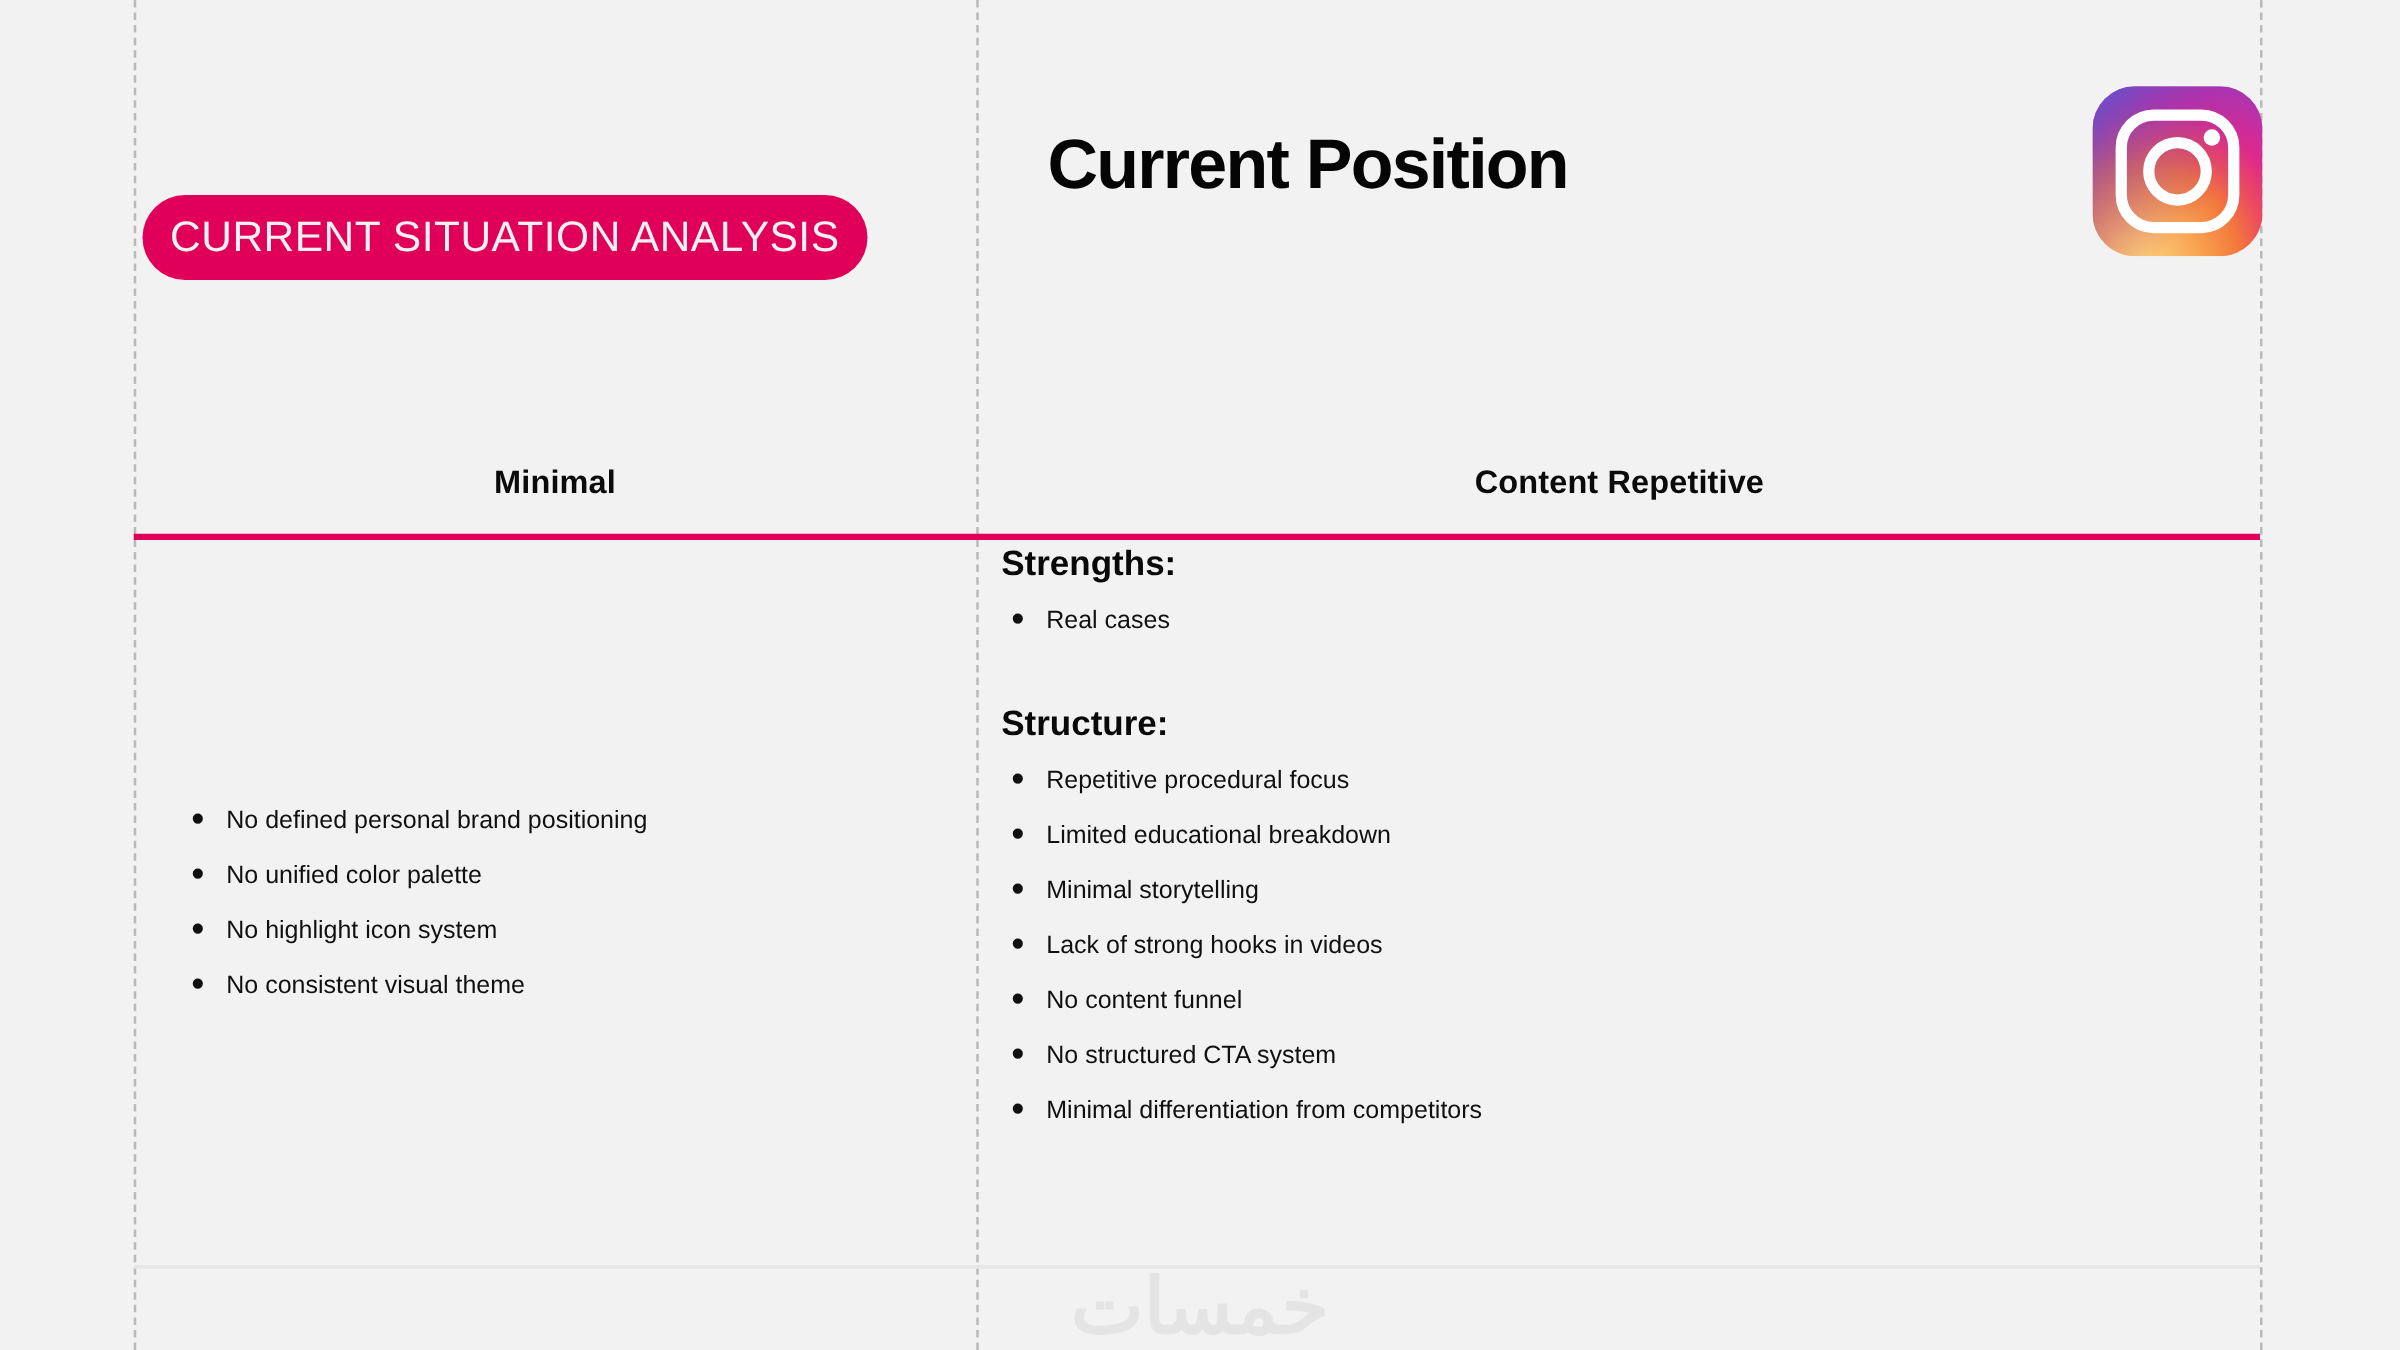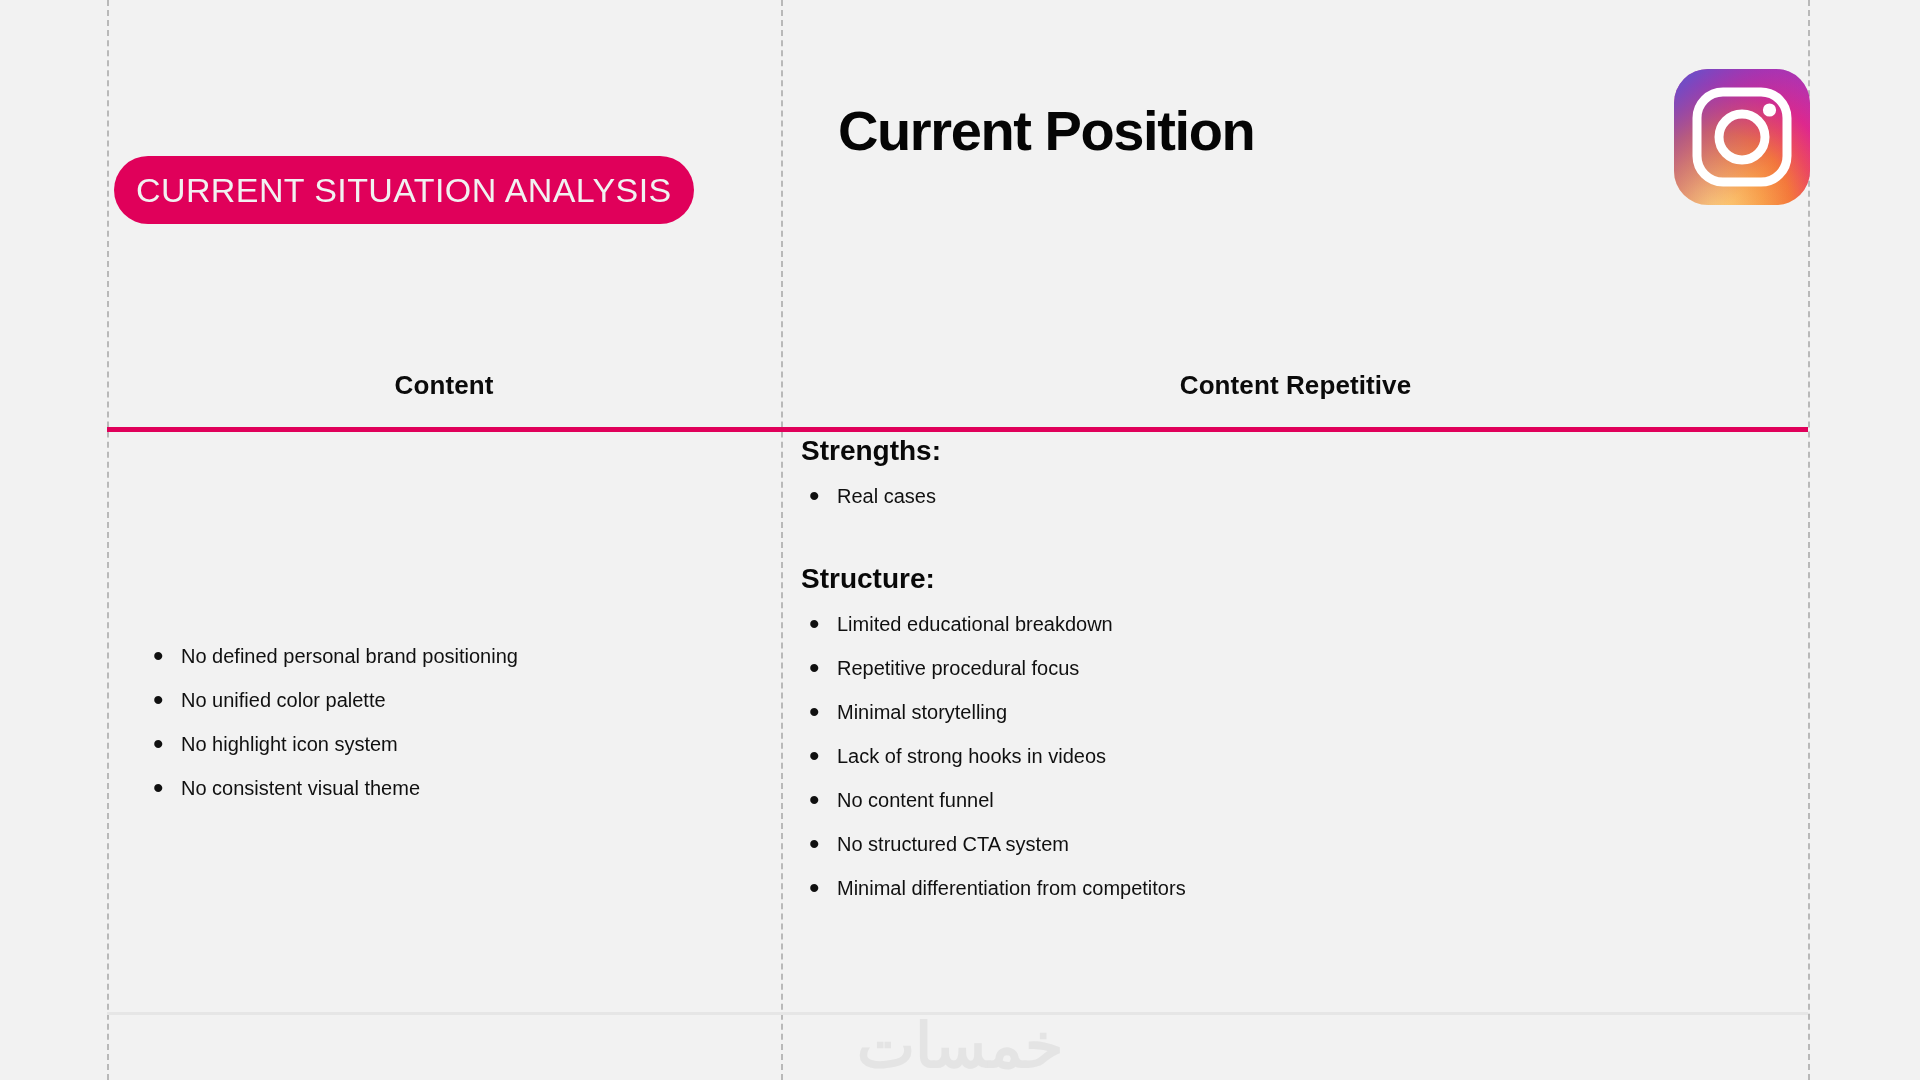--- a/index.html
+++ b/index.html
@@ -228,21 +228,21 @@
         <rect x="0" y="0" width="136" height="136" rx="34" ry="34" fill="url(#igGrad)"></rect>
         <rect x="0" y="0" width="136" height="136" rx="34" ry="34" fill="url(#igTop)"></rect>
         <rect x="23" y="23" width="90" height="90" rx="26" ry="26" fill="none" stroke="#ffffff" stroke-width="9"></rect>
         <circle cx="68" cy="68" r="23" fill="none" stroke="#ffffff" stroke-width="9"></circle>
         <circle cx="95.5" cy="41" r="6.6" fill="#ffffff"></circle>
       </svg>
     </div>
   </div>
 
   <div class="col-headers">
-    <div class="col-head col-head-left">Content</div>
+    <div class="col-head col-head-left">Minimal</div>
     <div class="col-head col-head-right">Content Repetitive</div>
   </div>
 
   <div class="rule-accent"></div>
 
   <div class="body-row">
 
     <div class="cell-left">
       <ul class="blist">
         <li>No defined personal brand positioning</li>
@@ -256,22 +256,22 @@
 
       <div class="group-label">Strengths:</div>
       <ul class="blist">
         <li>Real cases</li>
       </ul>
 
       <div class="group-gap"></div>
 
       <div class="group-label">Structure:</div>
       <ul class="blist">
+        <li>Repetitive procedural focus</li>
         <li>Limited educational breakdown</li>
-        <li>Repetitive procedural focus</li>
         <li>Minimal storytelling</li>
         <li>Lack of strong hooks in videos</li>
         <li>No content funnel</li>
         <li>No structured CTA system</li>
         <li>Minimal differentiation from competitors</li>
       </ul>
 
     </div>
   </div>
 

